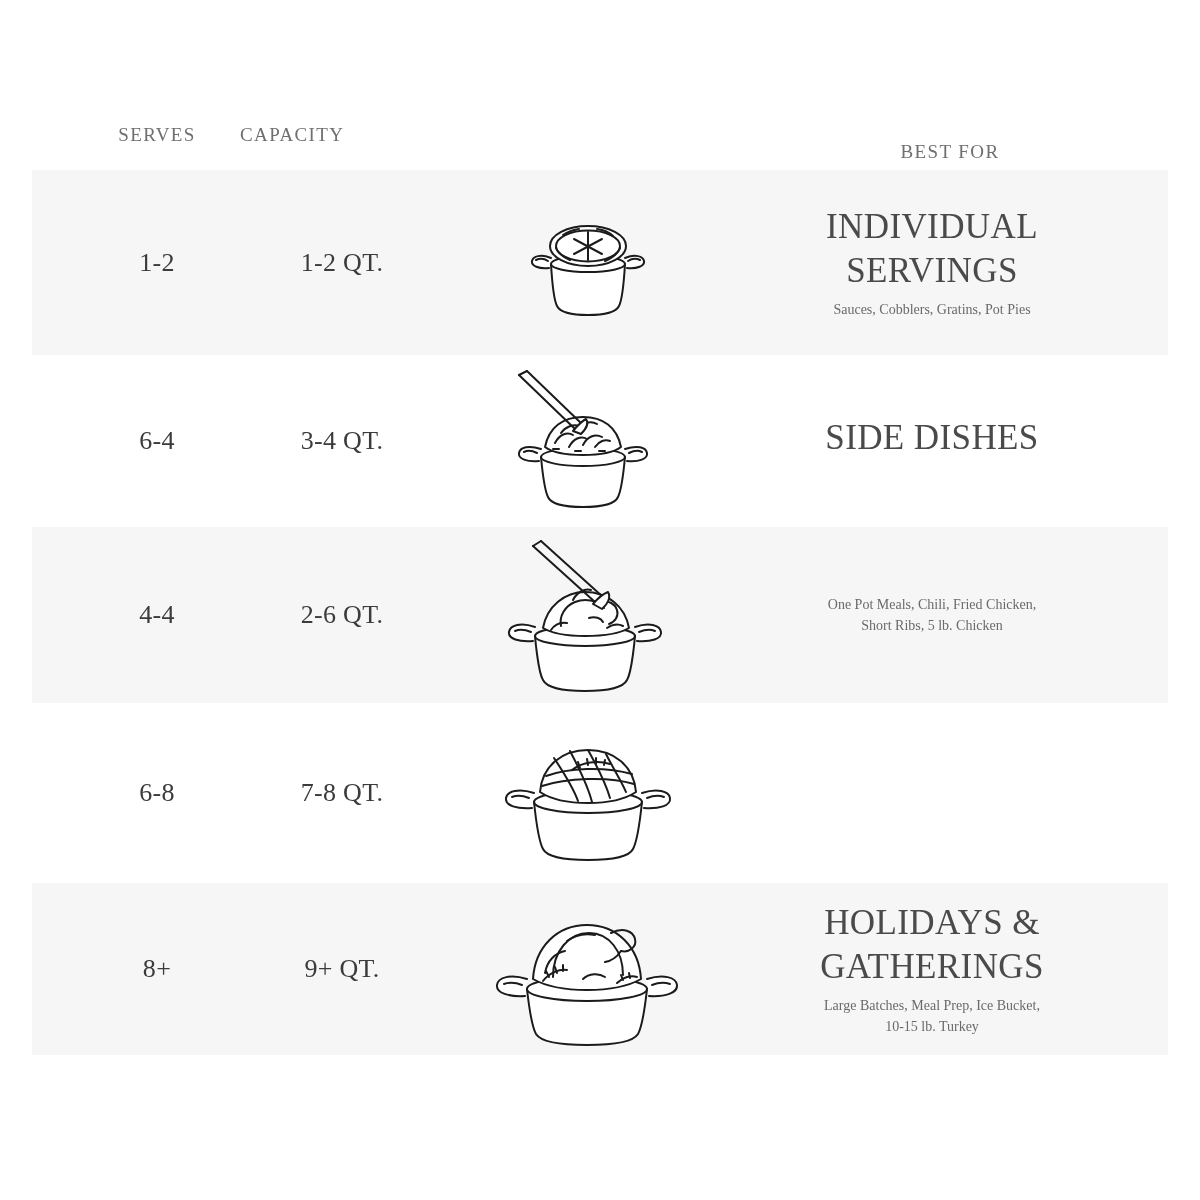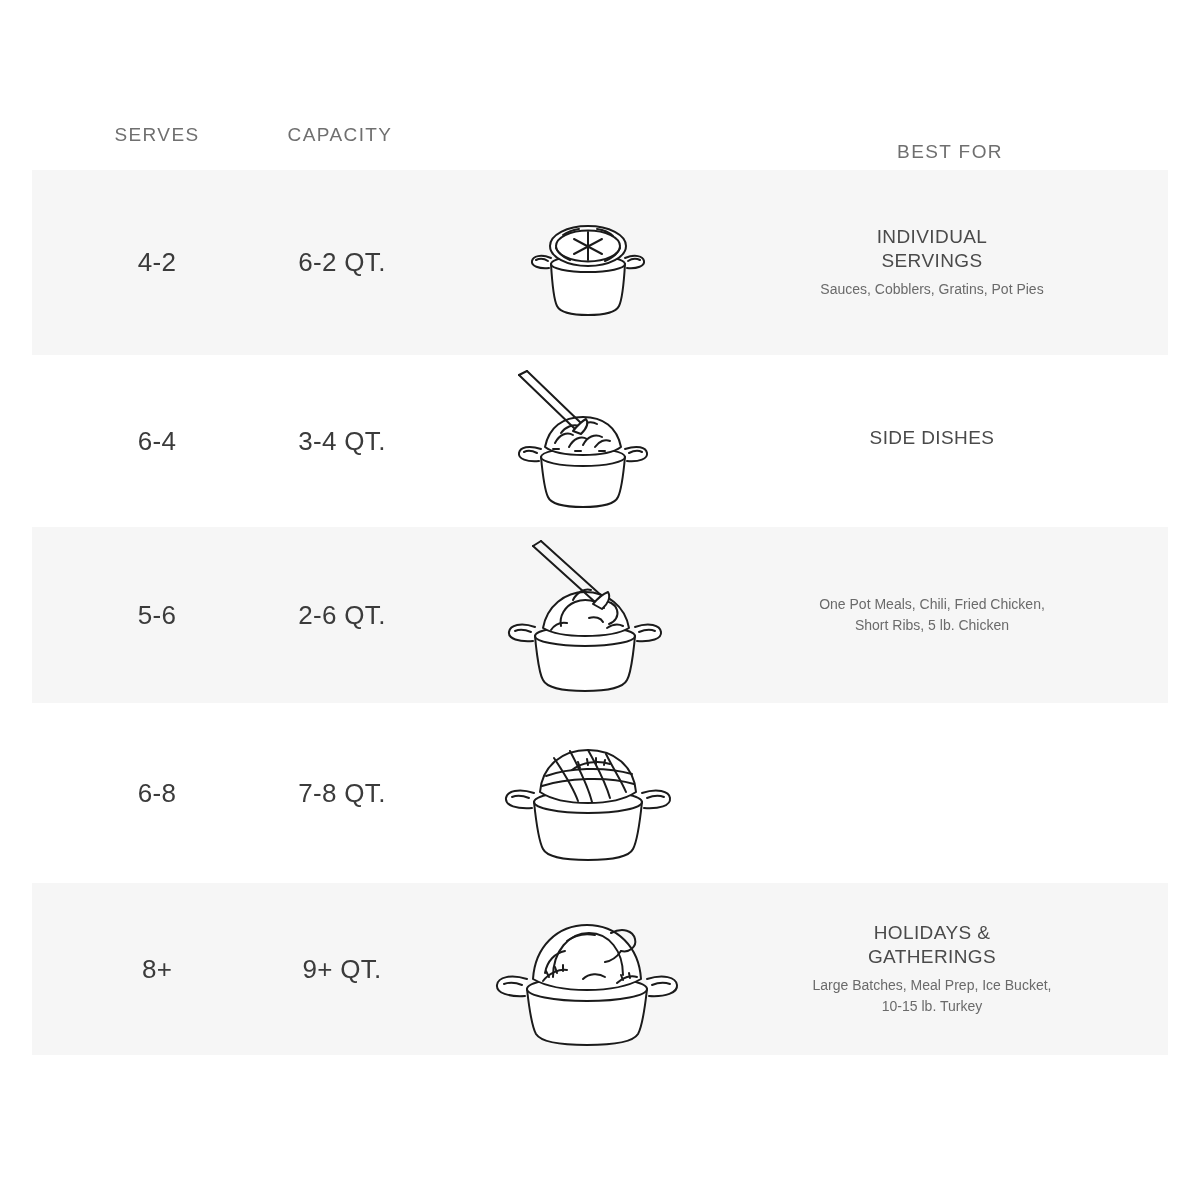--- a/index.html
+++ b/index.html
@@ -13,40 +13,41 @@
     font-family: "Liberation Sans", sans-serif;
     color: #3c3c3c;
     overflow: hidden;
   }
 
   .chart {
     position: relative;
     width: 1200px;
     height: 968px;
     box-sizing: border-box;
+    font-family: Liberation Serif, serif;
   }
 
   
   .header-row {
     position: absolute;
     left: 32px;
     top: 118px;
     width: 1136px;
     height: 50px;
   }
   .head-label {
     position: absolute;
     font-size: 19px;
     letter-spacing: 1.4px;
     color: #6f6f6f;
     font-weight: 400;
     white-space: nowrap;
   }
   .head-serves   { left: 46px;  top: 6px; width: 158px; text-align: center; }
-  .head-capacity { left: 202px; top: 6px; width: 212px; text-align: center; }
+  .head-capacity { left: 208px; top: 6px; width: 212px; text-align: left; }
   .head-bestfor  { left: 700px; top: 6px; width: 436px; text-align: center; margin-top: 17px; }
 
   
   .row {
     position: absolute;
     left: 32px;
     width: 1136px;
     display: flex;
     align-items: center;
     box-sizing: border-box;
@@ -73,21 +74,21 @@
     display: flex;
     align-items: center;
     justify-content: center;
   }
   .col-best {
     flex: 1;
     text-align: center;
     padding-right: 32px;
   }
   .best-title {
-    font-size: 19px;
+    font-size: 35px;
     color: #4a4a4a;
     letter-spacing: 0.4px;
     line-height: 1.25;
     margin-bottom: 6px;
     white-space: pre-line;
   }
   .best-desc {
     font-size: 14px;
     color: #6a6a6a;
     line-height: 1.5;
@@ -109,22 +110,22 @@
 
 <div class="chart">
 
   <div class="header-row">
     <div class="head-label head-serves">SERVES</div>
     <div class="head-label head-capacity">CAPACITY</div>
     <div class="head-label head-bestfor">BEST FOR</div>
   </div>
 
   <div class="row shaded" id="row-0">
-    <div class="col-serves">4-2</div>
-    <div class="col-capacity">6-2 QT.</div>
+    <div class="col-serves">1-2</div>
+    <div class="col-capacity">1-2 QT.</div>
     <div class="col-art">
       <span>
         <svg class="art" width="170" height="130" viewBox="0 0 170 130" fill="none" stroke="#1b1b1b" stroke-width="2" stroke-linecap="round" stroke-linejoin="round">
 
           <path d="M48 66 C48 66 50 100 54 108 C57 114 68 117 85 117 C102 117 113 114 116 108 C120 100 122 66 122 66 Z" fill="#fff"></path>
 
           <ellipse cx="85" cy="66" rx="37" ry="8" fill="#fff"></ellipse>
 
           <path d="M48 60 C38 56 30 58 29 63 C28 68 36 71 46 70" fill="#fff"></path>
           <path d="M122 60 C132 56 140 58 141 63 C142 68 134 71 124 70" fill="#fff"></path>
@@ -182,21 +183,21 @@
           <path d="M90 70 C95 64 99 60 103 58 C106 62 103 68 98 73 Z" fill="#fff"></path>
         </svg>
       </span>
     </div>
     <div class="col-best">
       <div class="best-title">SIDE DISHES</div>
     </div>
   </div>
 
   <div class="row shaded" id="row-2">
-    <div class="col-serves">5-6</div>
+    <div class="col-serves">4-4</div>
     <div class="col-capacity">2-6 QT.</div>
     <div class="col-art">
       <span>
         <svg class="art" width="230" height="170" viewBox="0 0 230 170" fill="none" stroke="#1b1b1b" stroke-width="2" stroke-linecap="round" stroke-linejoin="round">
 
           <path d="M62 106 C62 106 65 142 70 150 C74 158 88 161 112 161 C136 161 150 158 154 150 C159 142 162 106 162 106 Z" fill="#fff"></path>
           <ellipse cx="112" cy="106" rx="50" ry="10" fill="#fff"></ellipse>
 
           <path d="M62 97 C48 92 37 95 36 102 C35 109 46 112 60 111" fill="#fff"></path>
           <path d="M162 97 C176 92 187 95 188 102 C189 109 178 112 164 111" fill="#fff"></path>

